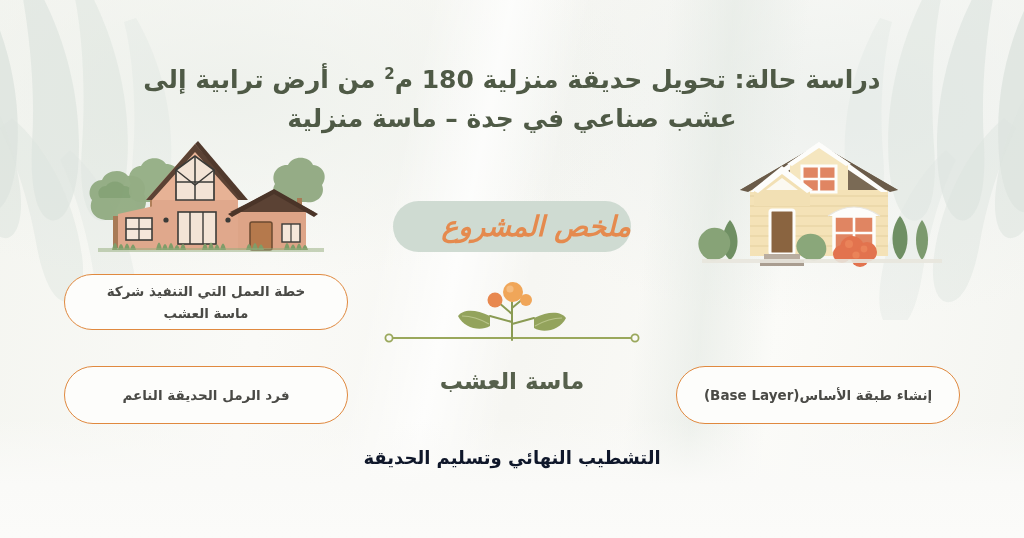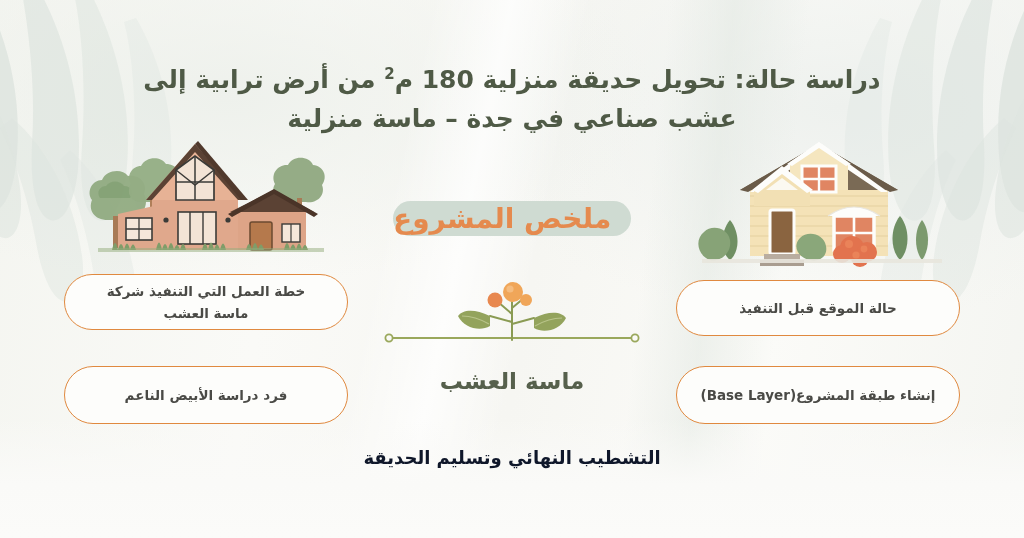--- a/index.html
+++ b/index.html
@@ -83,27 +83,28 @@
   .house-wrap.right { left: 692px; }
   .house-wrap svg { display: block; width: 100%; height: 100%; }
 
   
   .badge {
     position: absolute;
     top: 201px;
     left: 50%;
     transform: translateX(-50%);
     width: 238px;
-    height: 35px;
+    height: 51px;
     border-radius: 26px;
     background: #cfdbd2;
     display: flex;
     align-items: center;
-    justify-content: flex-end;
+    justify-content: flex-start;
     z-index: 7;
+    font-style: italic;
   }
   .badge-text {
     color: #e58a4e;
     font-size: 28px;
     font-weight: bold;
     line-height: 1;
     letter-spacing: .5px;
   }
   
   .pill {
@@ -333,28 +334,25 @@
   </div>
 
   <div class="badge">
     <span class="badge-text">ملخص المشروع</span>
   </div>
 
   <div class="pill l1">
     <span>خطة العمل التي التنفيذ شركة ماسة العشب</span>
   </div>
   <div class="pill l2">
-    <span>فرد دراسة الأبيض الناعم</span>
-  </div>
-
-  <div class="pill r1">
-    <span>حالة الموقع قبل التنفيذ</span>
-  </div>
+    <span>فرد الرمل الحديقة الناعم</span>
+  </div>
+
   <div class="pill r2">
-    <span>إنشاء طبقة المشروع </span>
+    <span>إنشاء طبقة الأساس </span>
       <span class="latin">(Base Layer)</span>
   </div>
 
   <div class="sprout">
     <svg viewBox="0 0 160 70" xmlns="http://www.w3.org/2000/svg">
       <g stroke="#8a9b53" stroke-width="2" fill="none" stroke-linecap="round">
         <path d="M80,68 L80,30"></path>
         <path d="M80,42 L66,30"></path>
         <path d="M80,36 L92,26"></path>
         <path d="M80,50 L58,44"></path>

